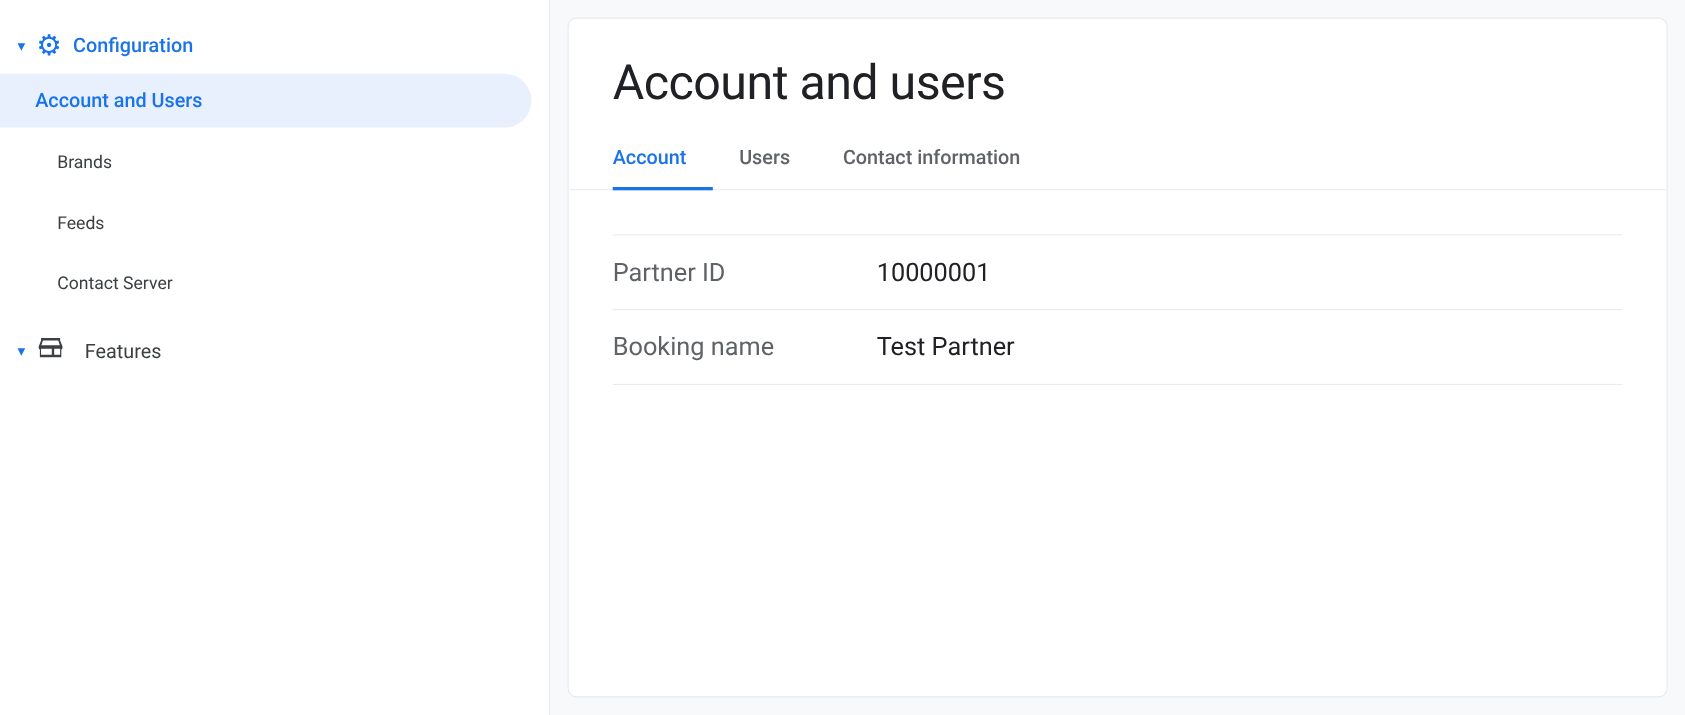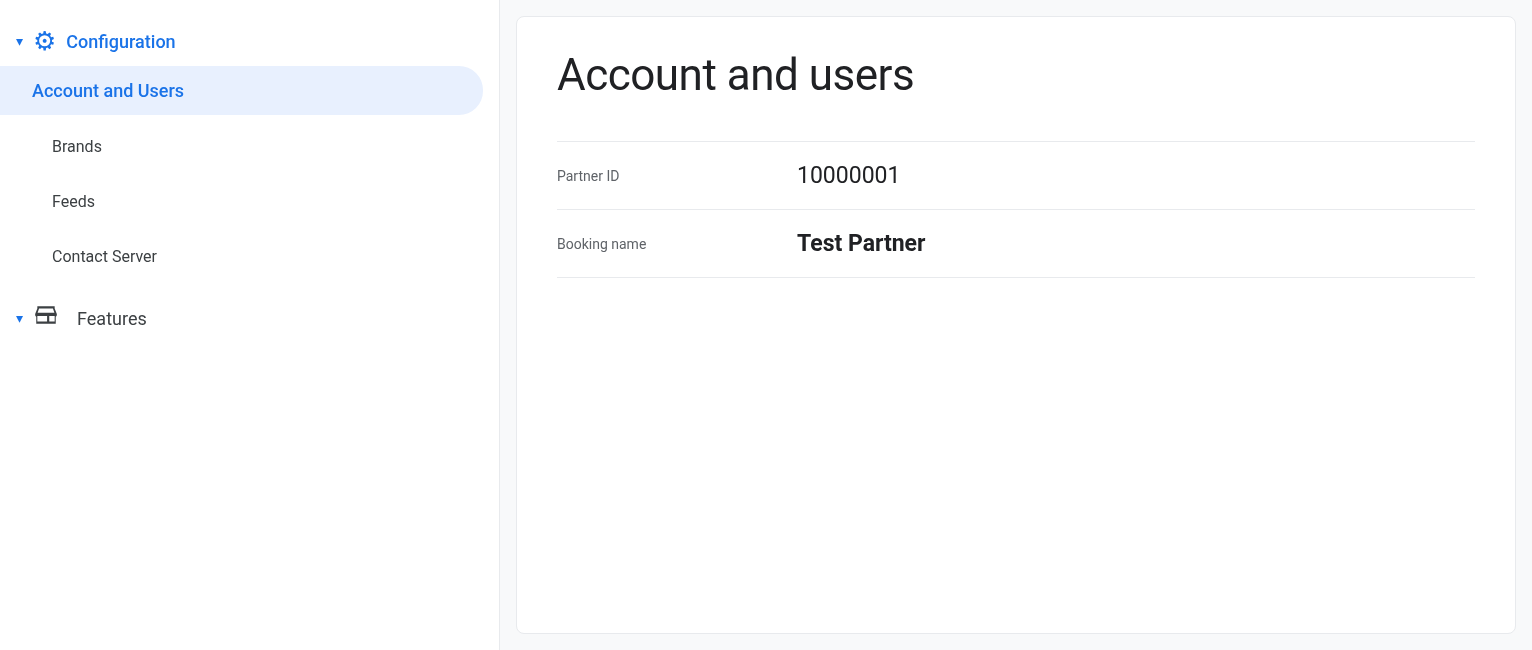--- a/index.html
+++ b/index.html
@@ -141,34 +141,34 @@
       padding: 20px 0;
       border-bottom: 1px solid #e8eaed;
     }
 
     .info-row:first-child {
       border-top: 1px solid #e8eaed;
     }
 
     .info-label {
       color: #5f6368;
-      font-size: 14px;
+      font-size: 23px;
       font-weight: 400;
       width: 240px;
       flex-shrink: 0;
     }
 
     .info-value {
       color: #202124;
       font-size: 23px;
       font-weight: 400;
     }
 
     .info-value.bold {
-      font-weight: 700;
+      font-weight: 400;
     }
   </style>
 </head>
 <body>
 
 <nav class="sidebar">
 
   <div class="sidebar-config-header">
     <span class="chevron-icon">▾</span>
     <span class="gear-icon">⚙</span>
@@ -201,20 +201,25 @@
     </span>
     <span>Features</span>
   </div>
 
 </nav>
 
 <main class="main-content">
 
   <h1 class="page-title">Account and users</h1>
 
+  <div class="tabs-container">
+    <div class="tab active">Account</div>
+    <div class="tab">Users</div>
+    <div class="tab">Contact information</div>
+  </div>
 
   <div class="content-area">
 
     <div class="info-row">
       <span class="info-label">Partner ID</span>
       <span class="info-value">10000001</span>
     </div>
 
     <div class="info-row">
       <span class="info-label">Booking name</span>

